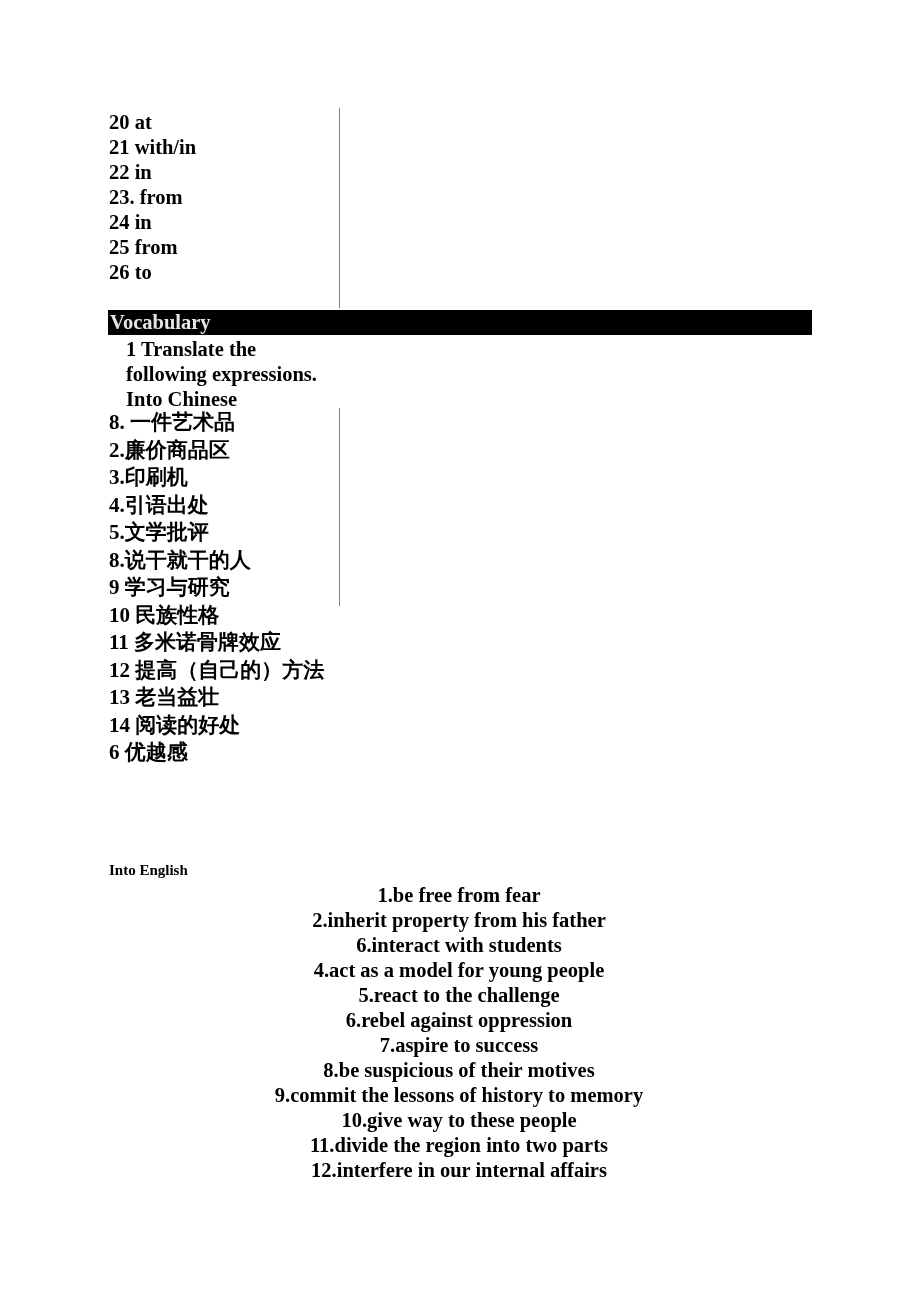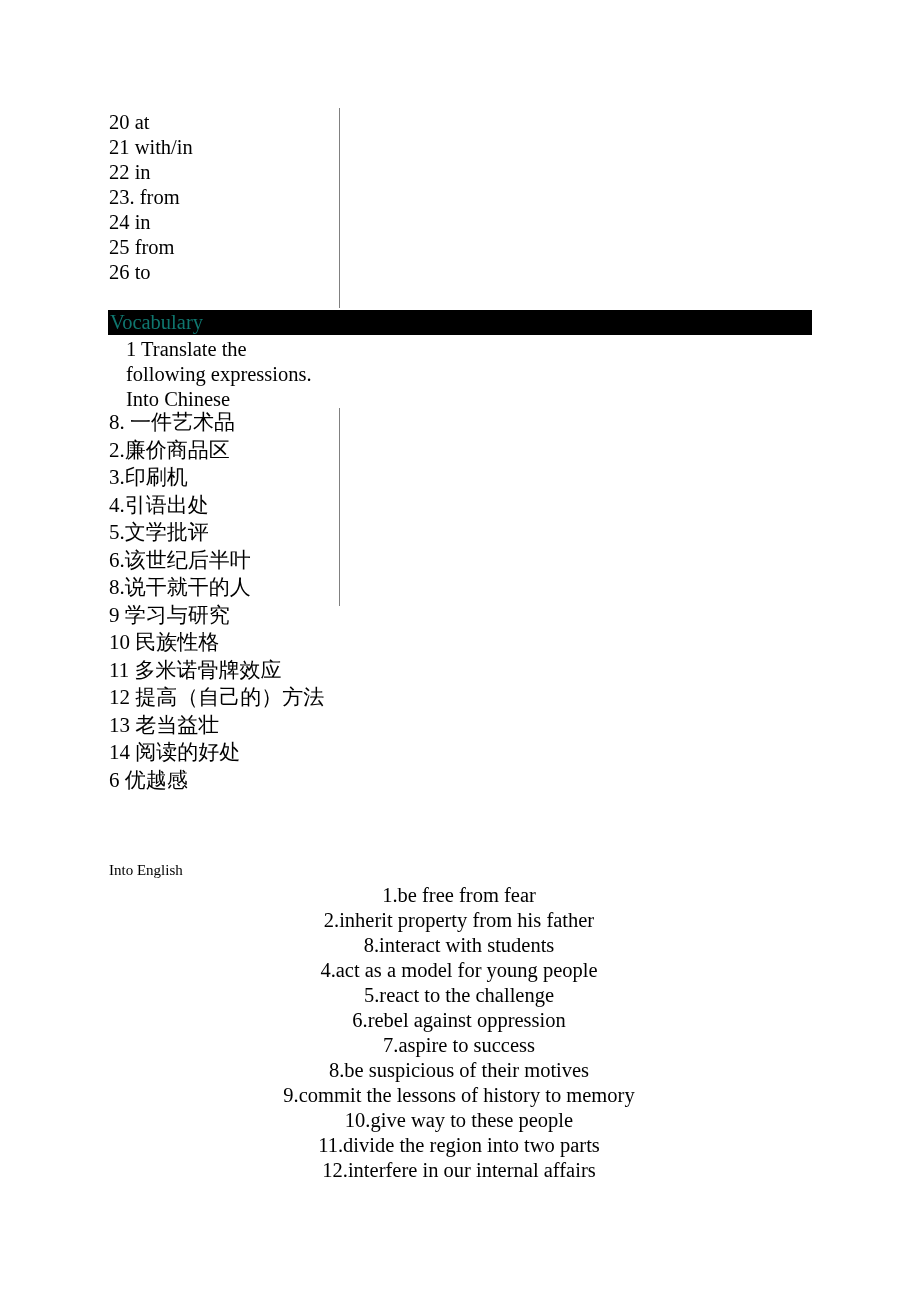--- a/index.html
+++ b/index.html
@@ -15,20 +15,21 @@
     font-family: "Liberation Serif", "DejaVu Serif", serif;
     color: #000000;
   }
 
   .page {
     position: absolute;
     left: 0;
     top: 0;
     width: 920px;
     height: 1178px;
+    font-weight: bold;
   }
 
   
   .vrule {
     position: absolute;
     width: 1px;
     background: #808080;
   }
   #vrule-top    { left: 339px; top: 108px; height: 200px; }
   #vrule-mid    { left: 339px; top: 408px; height: 198px; }
@@ -52,21 +53,21 @@
     left: 108px;
     top: 310px;
     width: 704px;
     height: 25px;
     background: #000000;
   }
   #vocab-banner .banner-text {
     position: absolute;
     left: 2px;
     top: 0px;
-    color: #0f766e;
+    color: #e5e5e5;
     font-size: 20.5px;
     line-height: 25px;
     white-space: pre;
   }
 
   
   #instruction-block {
     position: absolute;
     left: 126px;
     top: 337px;
@@ -140,37 +141,36 @@
     <div class="ln">following expressions.</div>
     <div class="ln">Into Chinese</div>
   </div>
 
   <div id="chinese-block">
     <div class="ln">8. 一件艺术品</div>
     <div class="ln">2.廉价商品区</div>
     <div class="ln">3.印刷机</div>
     <div class="ln">4.引语出处</div>
     <div class="ln">5.文学批评</div>
-    <div class="ln">6.该世纪后半叶</div>
     <div class="ln">8.说干就干的人</div>
     <div class="ln">9 学习与研究</div>
     <div class="ln">10 民族性格</div>
     <div class="ln">11 多米诺骨牌效应</div>
     <div class="ln">12 提高（自己的）方法</div>
     <div class="ln">13 老当益壮</div>
     <div class="ln">14 阅读的好处</div>
     <div class="ln">6 优越感</div>
   </div>
 
   <div id="english-heading">Into English</div>
 
   <div id="english-block">
     <div class="ln">1.be free from fear</div>
     <div class="ln">2.inherit property from his father</div>
-    <div class="ln">8.interact with students</div>
+    <div class="ln">6.interact with students</div>
     <div class="ln">4.act as a model for young people</div>
     <div class="ln">5.react to the challenge</div>
     <div class="ln">6.rebel against oppression</div>
     <div class="ln">7.aspire to success</div>
     <div class="ln">8.be suspicious of their motives</div>
     <div class="ln">9.commit the lessons of history to memory</div>
     <div class="ln">10.give way to these people</div>
     <div class="ln">11.divide the region into two parts</div>
     <div class="ln">12.interfere in our internal affairs</div>
   </div>

